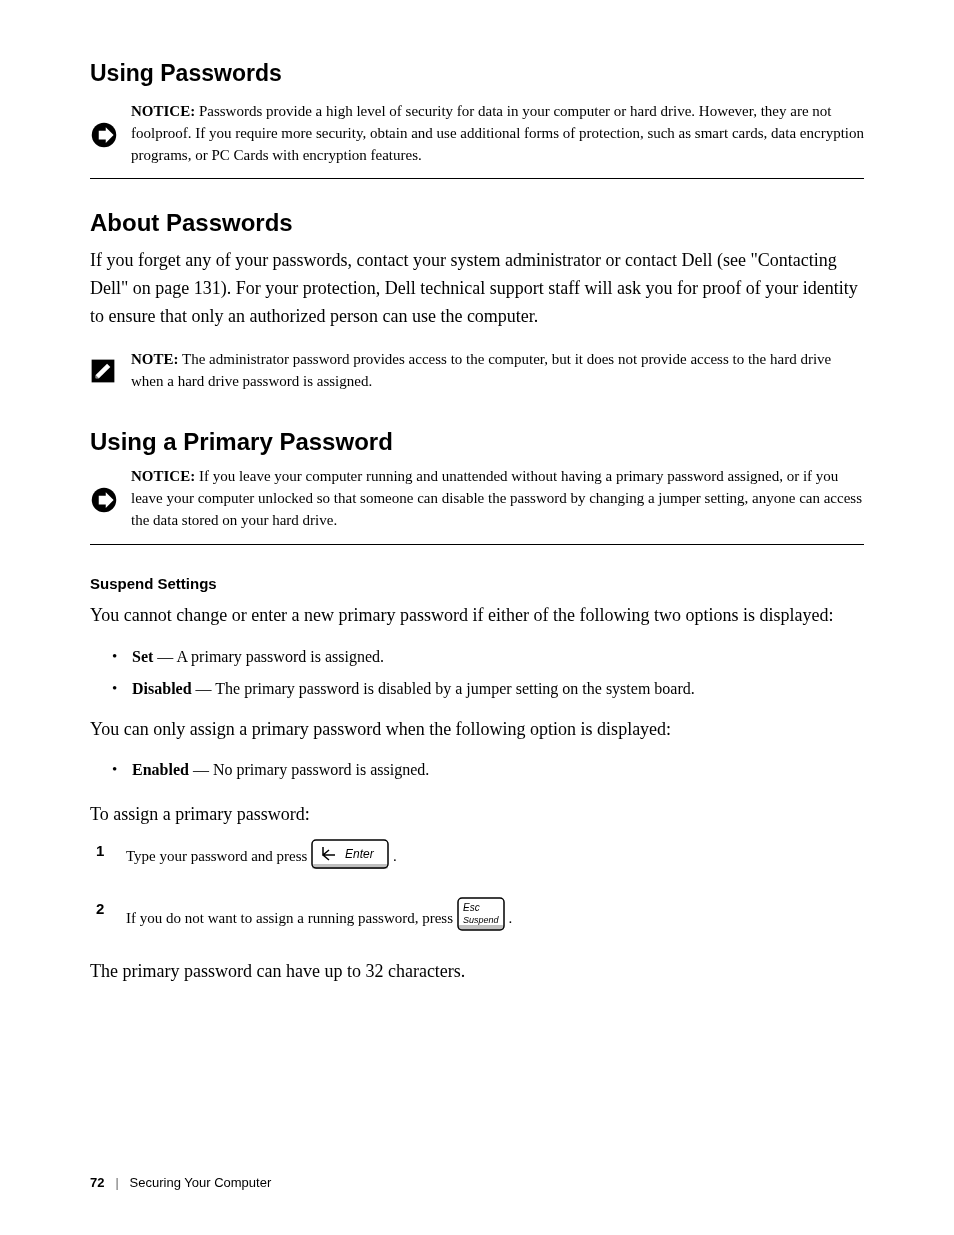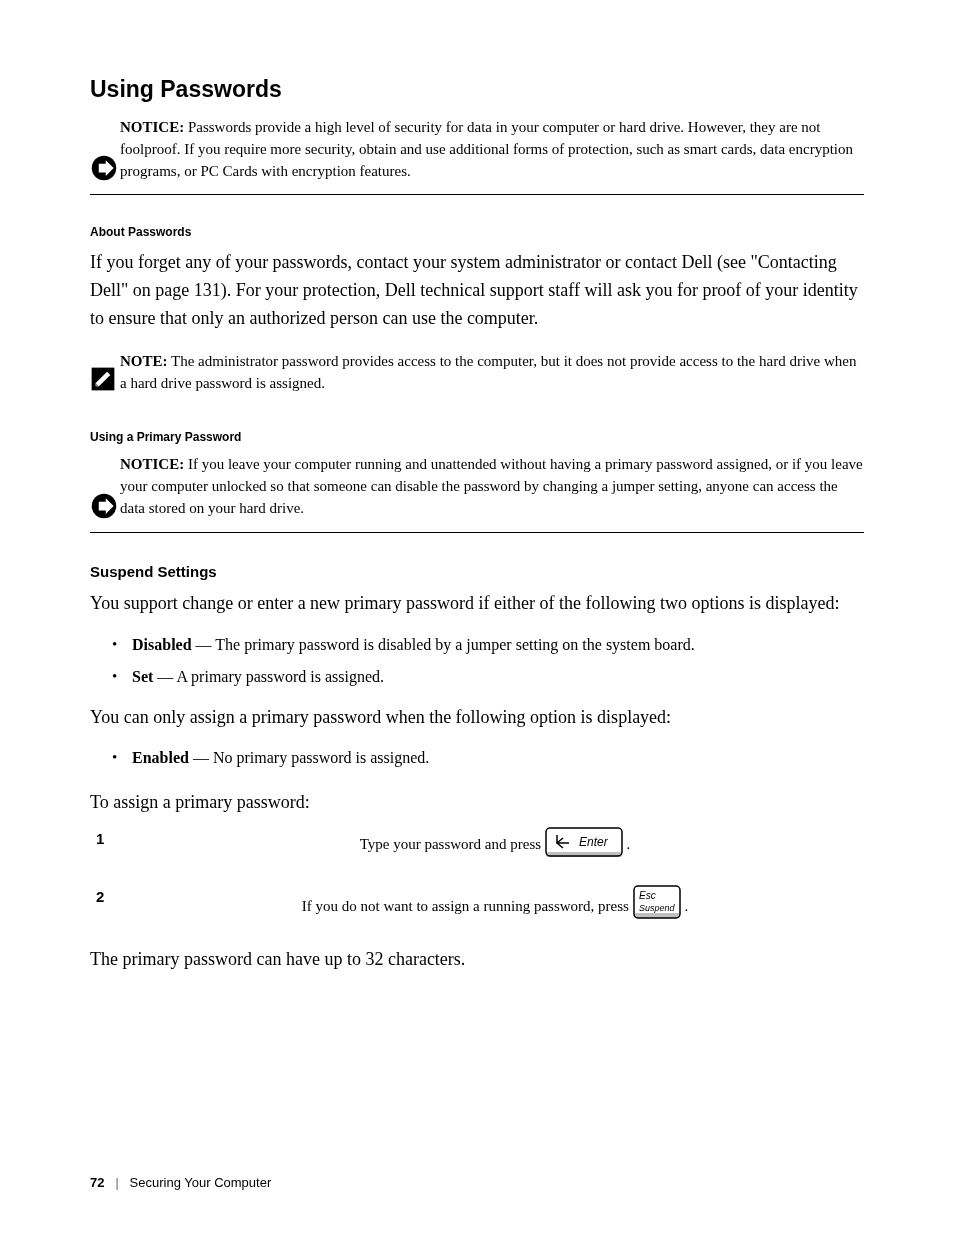--- a/index.html
+++ b/index.html
@@ -9,32 +9,32 @@
     width: 954px;
     height: 1235px;
     font-family: Georgia, "Times New Roman", serif;
     color: #000;
   }
   .page {
     position: relative;
     box-sizing: border-box;
     width: 954px;
     height: 1235px;
-    padding: 76px 90px 50px 90px;
+    padding: 60px 90px 50px 90px;
   }
   .title {
     font-family: "Helvetica Neue", Arial, sans-serif;
     font-weight: 700;
     font-size: 23px;
     margin-bottom: 14px;
   }
   .notice-block, .note-block {
     display: flex;
-    align-items: flex-end;
-    gap: 2px;
+    align-items: center;
+    gap: 13px;
   }
   .notice-icon, .note-icon {
     flex: 0 0 28px;
     width: 28px;
     height: 28px;
     margin-top: 2px;
   }
   .notice-text, .note-text {
     flex: 1;
     font-size: 15px;
@@ -44,41 +44,40 @@
     font-weight: 700;
   }
   .hr {
     border: none;
     border-top: 1px solid #000;
     margin: 12px 0 30px 0;
   }
   .subhead {
     font-family: "Helvetica Neue", Arial, sans-serif;
     font-weight: 700;
-    font-size: 12px;
+    font-size: 24px;
     margin-bottom: 10px;
   }
   .bodytext {
     font-size: 18px;
     line-height: 1.55;
     margin-bottom: 18px;
   }
   .steps {
     counter-reset: step;
     padding-left: 0;
     margin: 0;
   }
   .steps li {
     list-style: none;
     position: relative;
     padding-left: 36px;
     font-size: 15px;
     line-height: 1.55;
     margin-bottom: 18px;
-    text-align: center;
   }
   .steps li::before {
     counter-increment: step;
     content: counter(step);
     position: absolute;
     left: 6px;
     top: 0;
     font-weight: 700;
     font-family: "Helvetica Neue", Arial, sans-serif;
   }
@@ -167,28 +166,28 @@
     <div class="notice-text">
       <span class="label">NOTICE:</span>
       <span>If you leave your computer running and unattended without having a primary password assigned, or if you leave your computer unlocked so that someone can disable the password by changing a jumper setting, anyone can access the data stored on your hard drive.</span>
     </div>
   </div>
 
   <hr class="hr">
 
   <div class="subhead" style="font-size:15px;">Suspend Settings</div>
 
-  <div class="bodytext">You support change or enter a new primary password if either of the following two options is displayed:</div>
+  <div class="bodytext">You cannot change or enter a new primary password if either of the following two options is displayed:</div>
 
   <ul class="sublist" style="margin-left:20px; margin-bottom:18px;">
     <li>
+      <strong>Set</strong> — A primary password is assigned.
+    </li>
+    <li>
       <strong>Disabled</strong> — The primary password is disabled by a jumper setting on the system board.
-    </li>
-    <li>
-      <strong>Set</strong> — A primary password is assigned.
     </li>
   </ul>
 
   <div class="bodytext">You can only assign a primary password when the following option is displayed:</div>
 
   <ul class="sublist" style="margin-left:20px; margin-bottom:22px;">
     <li>
       <strong>Enabled</strong> — No primary password is assigned.
     </li>
   </ul>

